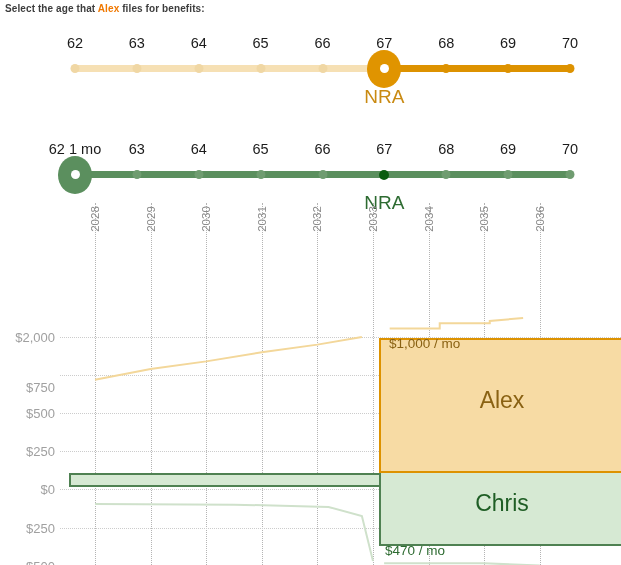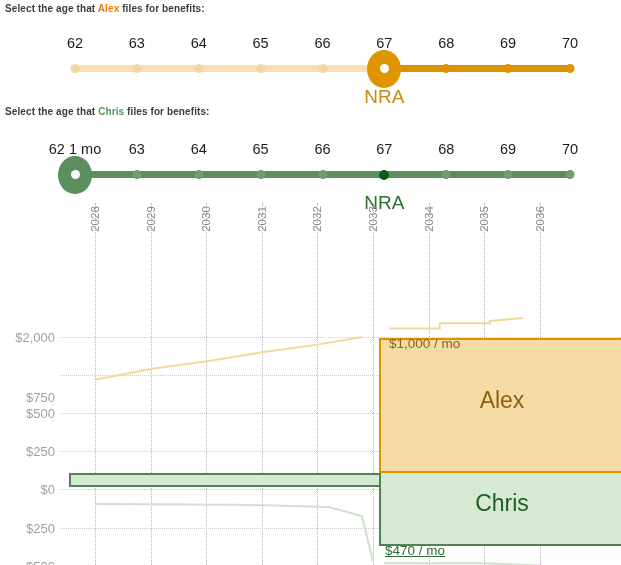--- a/index.html
+++ b/index.html
@@ -110,33 +110,32 @@
   #chris-name{top:17px;color:#1f5e25;}
 
   .chris-band{
     position:absolute;left:69px;top:473px;width:312px;height:14px;
     background:#d6e9d3;border:2px solid #4f8152;box-sizing:border-box;
   }
 
   
   .callout{position:absolute;font-size:13.5px;white-space:nowrap;}
   #alex-value{left:389px;top:336px;color:#8a6213;}
-  #chris-value{left:385px;top:543px;color:#2d6b31;text-decoration:underline;}
+  #chris-value{left:385px;top:543px;color:#2d6b31;}
 
   
   svg.series{position:absolute;left:0;top:0;width:621px;height:565px;pointer-events:none;}
 </style>
 </head>
 <body>
 
 <div class="stage">
 
   <div class="prompt" id="prompt-alex"><span>Select the age that </span><span class="nm-alex">Alex</span><span> files for benefits:</span></div>
 
-  <div class="prompt" id="prompt-chris"><span>Select the age that </span><span class="nm-chris">Chris</span><span> files for benefits:</span></div>
 
   <div class="slider" id="slider-alex">
     <div class="track track-inactive-a"></div>
     <div class="track track-active-a"></div>
     <div id="alex-ticks">
         <div class="dot dot-a-off" style="left: 75px;"></div>
         <div class="dot dot-a-off" style="left: 136.875px;"></div>
         <div class="dot dot-a-off" style="left: 198.75px;"></div>
         <div class="dot dot-a-off" style="left: 260.625px;"></div>
         <div class="dot dot-a-off" style="left: 322.5px;"></div>
@@ -217,21 +216,21 @@
       <div class="yearlab" style="left: 206.2px; top: 213px;">2030</div>
       <div class="yearlab" style="left: 261.8px; top: 213px;">2031</div>
       <div class="yearlab" style="left: 317.4px; top: 213px;">2032</div>
       <div class="yearlab" style="left: 373px; top: 213px;">2033</div>
       <div class="yearlab" style="left: 428.6px; top: 213px;">2034</div>
       <div class="yearlab" style="left: 484.2px; top: 213px;">2035</div>
       <div class="yearlab" style="left: 539.8px; top: 213px;">2036</div>
     </div>
   <div id="ylabels">
       <div class="ylab" style="top: 337px;">$2,000</div>
-      <div class="ylab" style="top: 397px;">$750</div>
+      <div class="ylab" style="top: 387px;">$750</div>
       <div class="ylab" style="top: 413.2px;">$500</div>
       <div class="ylab" style="top: 451.3px;">$250</div>
       <div class="ylab" style="top: 489.4px;">$0</div>
       <div class="ylab" style="top: 527.5px;">$250</div>
       <div class="ylab" style="top: 565.6px;">$500</div>
     </div>
 
   <svg class="series" id="series-svg">
       <polyline points="95,379.672 150.6,369.004 206.2,361.384 261.8,352.24 317.4,344.62 361.8799999999975,337" fill="none" stroke="#f3d79a" stroke-width="2"></polyline>
       <polyline points="389.6799999999975,328.618 439.7200000000025,328.618 439.7200000000025,323.284 489.75999999999493,323.284 489.75999999999493,320.998 523.1200000000026,317.95" fill="none" stroke="#f3d79a" stroke-width="2"></polyline>

